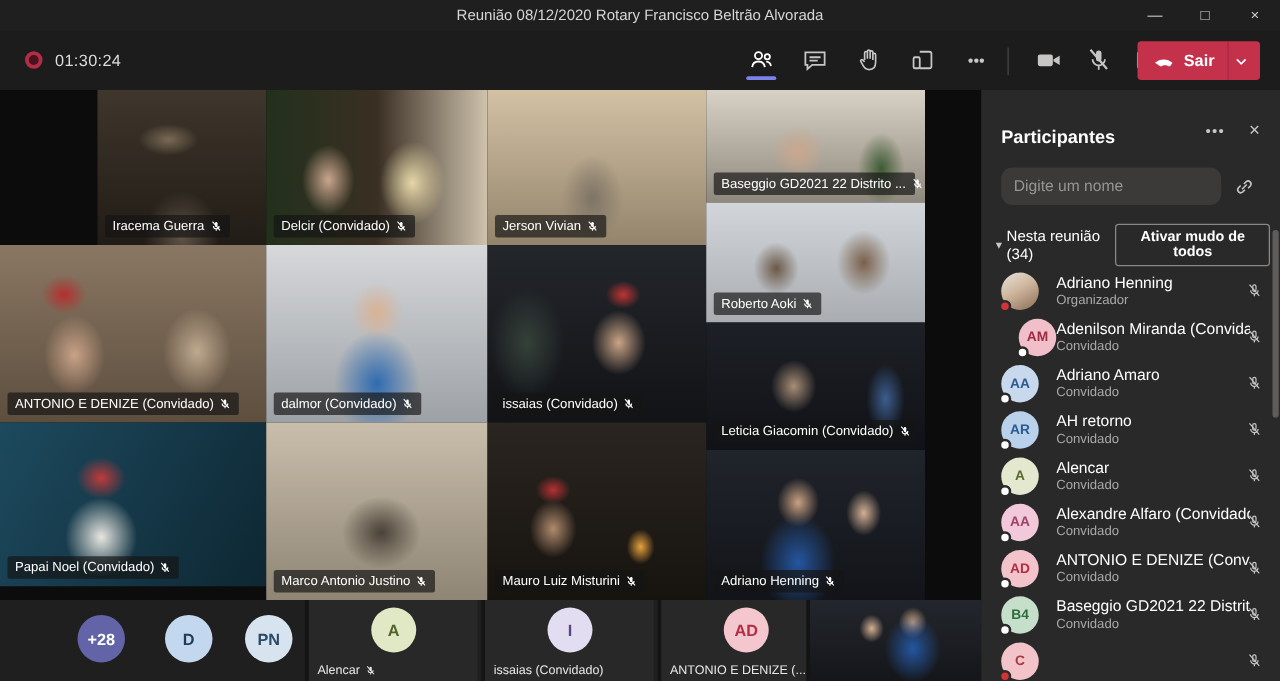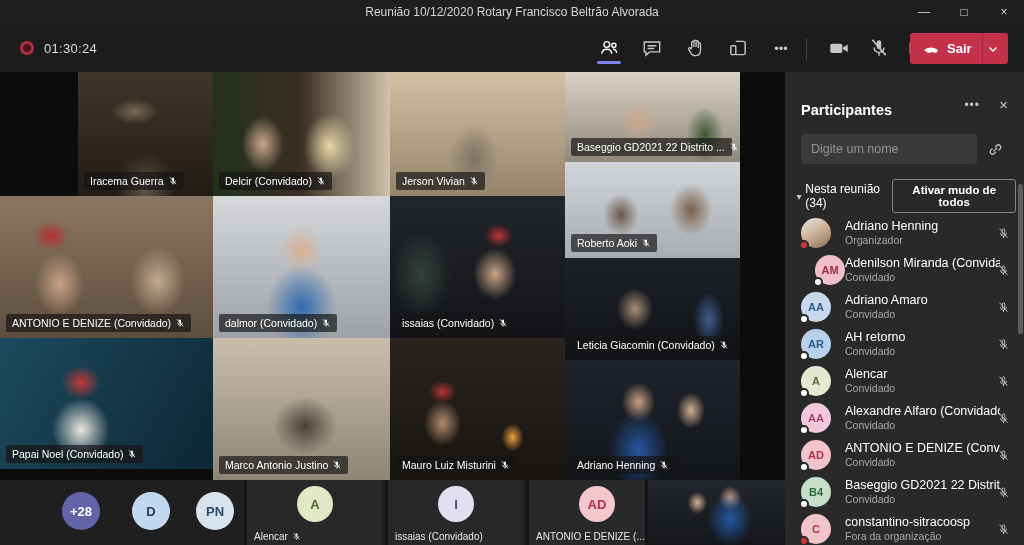--- a/index.html
+++ b/index.html
@@ -109,21 +109,21 @@
                 radial-gradient(16px 18px at 60% 28%, #caa183 0%, rgba(0,0,0,0) 70%),
                 radial-gradient(14px 16px at 36% 35%, #d4b094 0%, rgba(0,0,0,0) 70%),
                 linear-gradient(#23262c,#14161a); }
 
   
   .panel { position:absolute; left:785px; top:72px; width:239px; height:473px; background:#292929; }
   .ptitle { position:absolute; left:16px; top:30px; color:#fff; font-size:14.5px; font-weight:bold; }
   .pmore { position:absolute; right:44px; top:26px; color:#c8c6c4; font-size:12px; letter-spacing:1px; }
   .pclose { position:absolute; right:16px; top:24px; color:#c8c6c4; font-size:15px; }
   .searchrow { position:absolute; left:16px; top:62px; width:207px; height:30px; display:flex; align-items:center; }
-  .search { width:176px; height:30px; background:#3b3a39; border:none; border-radius:3px;
+  .search { width:176px; height:30px; background:#3b3a39; border:none; border-radius:9px;
     color:#e6e6e6; font-size:12.5px; padding:0 10px; font-family:"Liberation Sans", sans-serif; }
   .search::placeholder { color:#979593; }
   .linkico { margin-left:10px; color:#c8c6c4; display:flex; }
   .sectionrow { position:absolute; left:8px; top:110px; width:223px; height:28px; display:flex; align-items:center; }
   .chev { color:#c8c6c4; font-size:10px; width:14px; text-align:center; }
   .sectlbl { color:#fff; font-size:12px; }
   .muteall { margin-left:auto; background:transparent; border:1px solid #8a8886; border-radius:3px;
     color:#fff; font-size:11.5px; padding:4px 9px; font-family:"Liberation Sans", sans-serif; font-weight:bold; }
   .plist { position:absolute; left:0; top:144px; width:239px; }
   .prow { position:relative; height:37px; padding:2px 0 0 16px; }
@@ -137,21 +137,21 @@
   .prole { color:#a8a8a8; font-size:10.5px; line-height:13px; white-space:nowrap; }
   .pmic { position:absolute; right:14px; top:10px; color:#c8c6c4; }
   .pscroll { position:absolute; right:1px; top:112px; width:5px; height:150px; background:#5f5d5b; border-radius:3px; }
 </style>
 </head>
 <body>
 
 <div class="app">
 
   <div class="titlebar">
-    <div class="title">Reunião 10/12/2020 Rotary Francisco Beltrão Alvorada</div>
+    <div class="title">Reunião 08/12/2020 Rotary Francisco Beltrão Alvorada</div>
     <div class="winctl">
       <div class="wbtn">—</div>
       <div class="wbtn">□</div>
       <div class="wbtn">×</div>
     </div>
   </div>
 
   <div class="toolbar">
     <div class="rec"></div>
     <div class="timer">01:30:24</div>
@@ -543,24 +543,20 @@
               <path d="M5.5 9.5a4.5 4.5 0 0 0 9 0M10 14v3"></path>
               <line x1="4" y1="2.5" x2="16" y2="16.5"></line>
             </svg></span>
       </div>
 
       <div class="prow">
         <div class="pava" style="background: rgb(242, 196, 201); color: rgb(166, 58, 68);">
           <span>C</span>
           <span class="pdot" style="background: rgb(209, 52, 56);"></span>
         </div>
-        <div class="ptxt">
-          <div class="pname">constantino-sitracoosp</div>
-          <div class="prole">Fora da organização</div>
-        </div>
         <span class="pmic"><svg width="13" height="13" viewBox="0 0 20 20" fill="none" stroke="currentColor" stroke-width="1.5">
               <rect x="8" y="3" width="4" height="8" rx="2"></rect>
               <path d="M5.5 9.5a4.5 4.5 0 0 0 9 0M10 14v3"></path>
               <line x1="4" y1="2.5" x2="16" y2="16.5"></line>
             </svg></span>
       </div>
 
     </div>
     <div class="pscroll"></div>
   </div>

